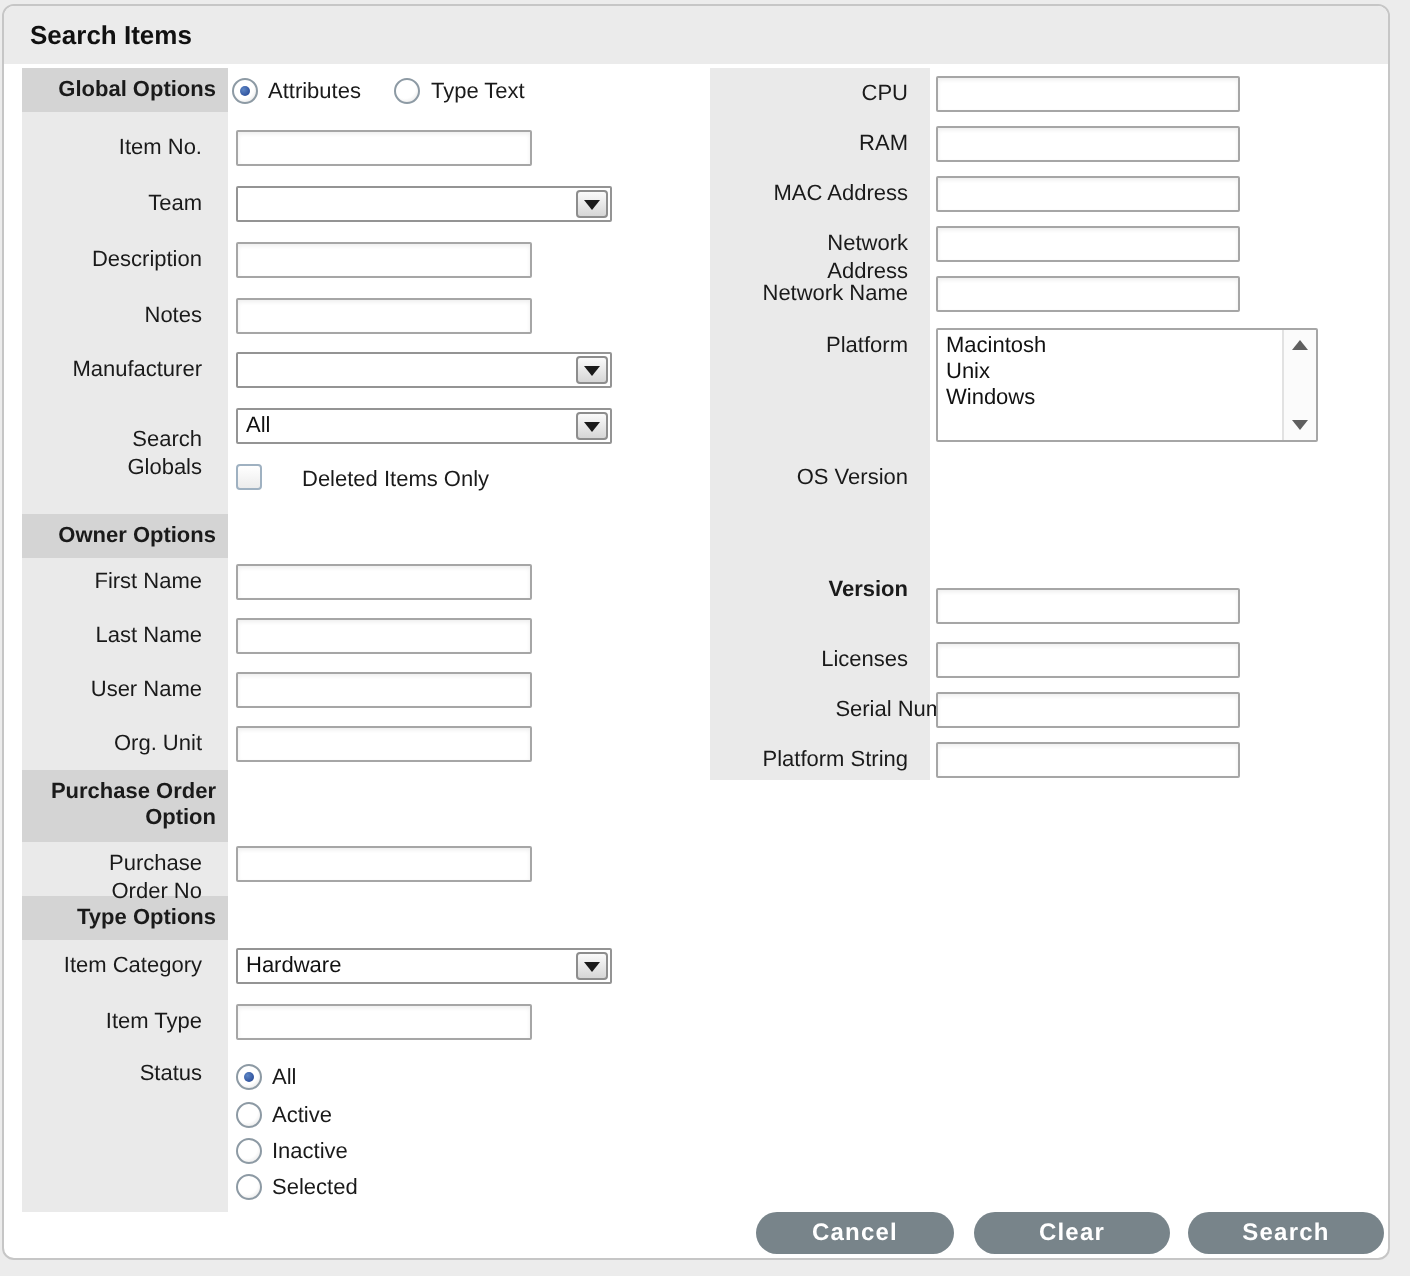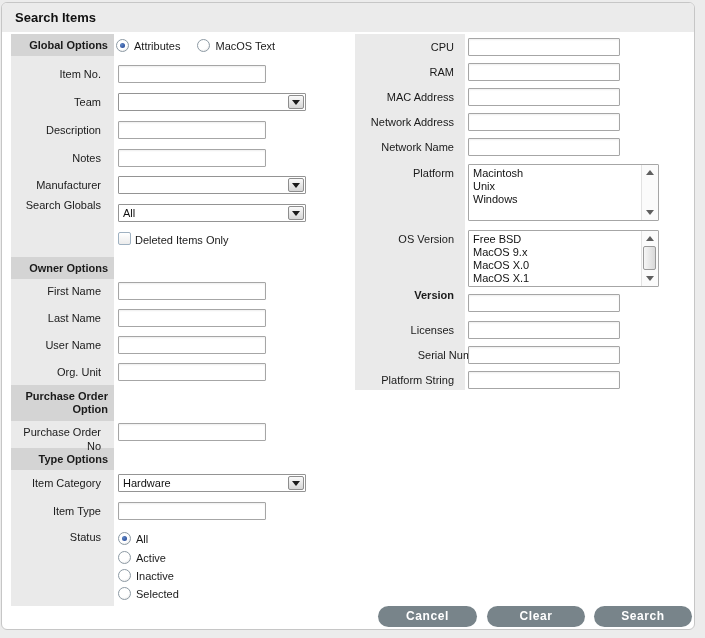--- a/index.html
+++ b/index.html
@@ -22,21 +22,21 @@
   }
   .labelcol{position:absolute;background:#eaeaea;}
   .hdr{
     position:absolute;left:9px;width:103px;background:#d4d4d4;
     font-size:11px;font-weight:bold;color:#1a1a1a;
     display:flex;align-items:center;justify-content:flex-end;
     box-sizing:border-box;padding-right:6px;text-align:right;line-height:13px;
   }
   .lbl{
     position:absolute;font-size:11px;color:#1a1a1a;text-align:right;
-    box-sizing:border-box;line-height:14px;
+    box-sizing:border-box;line-height:14px;padding-left:16px;
   }
   .lbl.left{left:9px;width:97px;padding-right:7px;}
   .lbl.right{left:353px;width:106px;padding-right:7px;}
   .ti{
     position:absolute;height:18px;box-sizing:border-box;
     border:1px solid #a6a6a6;background:#fff;font-size:11px;padding:0 3px;
     box-shadow:inset 0 1px 2px rgba(0,0,0,.07);border-radius:1px;
     font-family:inherit;
   }
   .combo{
@@ -107,21 +107,21 @@
   <div class="hdr" style="top:31px;height:22px;">Global Options</div>
   <div class="hdr" style="top:254px;height:22px;">Owner Options</div>
   <div class="hdr" style="top:445px;height:22px;">Type Options</div>
   <div class="hdr" style="top:382px;height:36px;">Purchase Order Option</div>
 
   <div class="radio-row" style="left:114px;top:36px;">
     <span class="radio sel"></span>
     <span class="rlabel">Attributes</span>
     <span style="width:7px;"></span>
     <span class="radio"></span>
-    <span class="rlabel">MacOS Text</span>
+    <span class="rlabel">Type Text</span>
   </div>
 
   <div class="lbl left" style="top:64px;">Item No.</div>
   <input class="ti" style="left: 116px; top: 62px; width: 148px;">
 
   <div class="lbl left" style="top:92px;">Team</div>
   <div class="combo" style="left:116px;top:90px;width:188px;">
     <span class="val"></span>
     <span class="cbtn">
         <span class="tri-down"></span>
@@ -135,21 +135,21 @@
   <input class="ti" style="left: 116px; top: 146px; width: 148px;">
 
   <div class="lbl left" style="top:175px;">Manufacturer</div>
   <div class="combo" style="left:116px;top:173px;width:188px;">
     <span class="val"></span>
     <span class="cbtn">
         <span class="tri-down"></span>
       </span>
   </div>
 
-  <div class="lbl left" style="top:195px;">Search Globals</div>
+  <div class="lbl left" style="top:210px;">Search Globals</div>
   <div class="combo" style="left:116px;top:201px;width:188px;">
     <span class="val">All</span>
     <span class="cbtn">
         <span class="tri-down"></span>
       </span>
   </div>
 
   <span class="checkbox" style="left:116px;top:229px;"></span>
   <div class="lbl" style="left:133px;top:230px;text-align:left;">Deleted Items Only</div>
 
@@ -220,33 +220,20 @@
         <div class="list-item">Unix</div>
         <div class="list-item">Windows</div>
       </div>
     <div class="sbar">
       <span class="sarrow-up" style="top:5px;"></span>
       <span class="sarrow-down" style="bottom:5px;"></span>
     </div>
   </div>
 
   <div class="lbl right" style="top:229px;">OS Version</div>
-  <div class="listbox" style="left:466px;top:227px;width:191px;height:57px;">
-    <div class="items">
-        <div class="list-item">Free BSD</div>
-        <div class="list-item">MacOS 9.x</div>
-        <div class="list-item">MacOS X.0</div>
-        <div class="list-item">MacOS X.1</div>
-      </div>
-    <div class="sbar">
-      <span class="sarrow-up" style="top:5px;"></span>
-      <span class="sthumb" style="top:15px;"></span>
-      <span class="sarrow-down" style="bottom:5px;"></span>
-    </div>
-  </div>
 
   <div class="lbl right" style="top:285px;font-weight:bold;">Version</div>
   <input class="ti" style="left: 466px; top: 291px; width: 152px;">
 
   <div class="lbl right" style="top:320px;">Licenses</div>
   <input class="ti" style="left: 466px; top: 318px; width: 152px;">
 
   <div class="lbl right" style="top:345px;margin-left:34px;">Serial Number</div>
   <input class="ti" style="left: 466px; top: 343px; width: 152px;">
 

